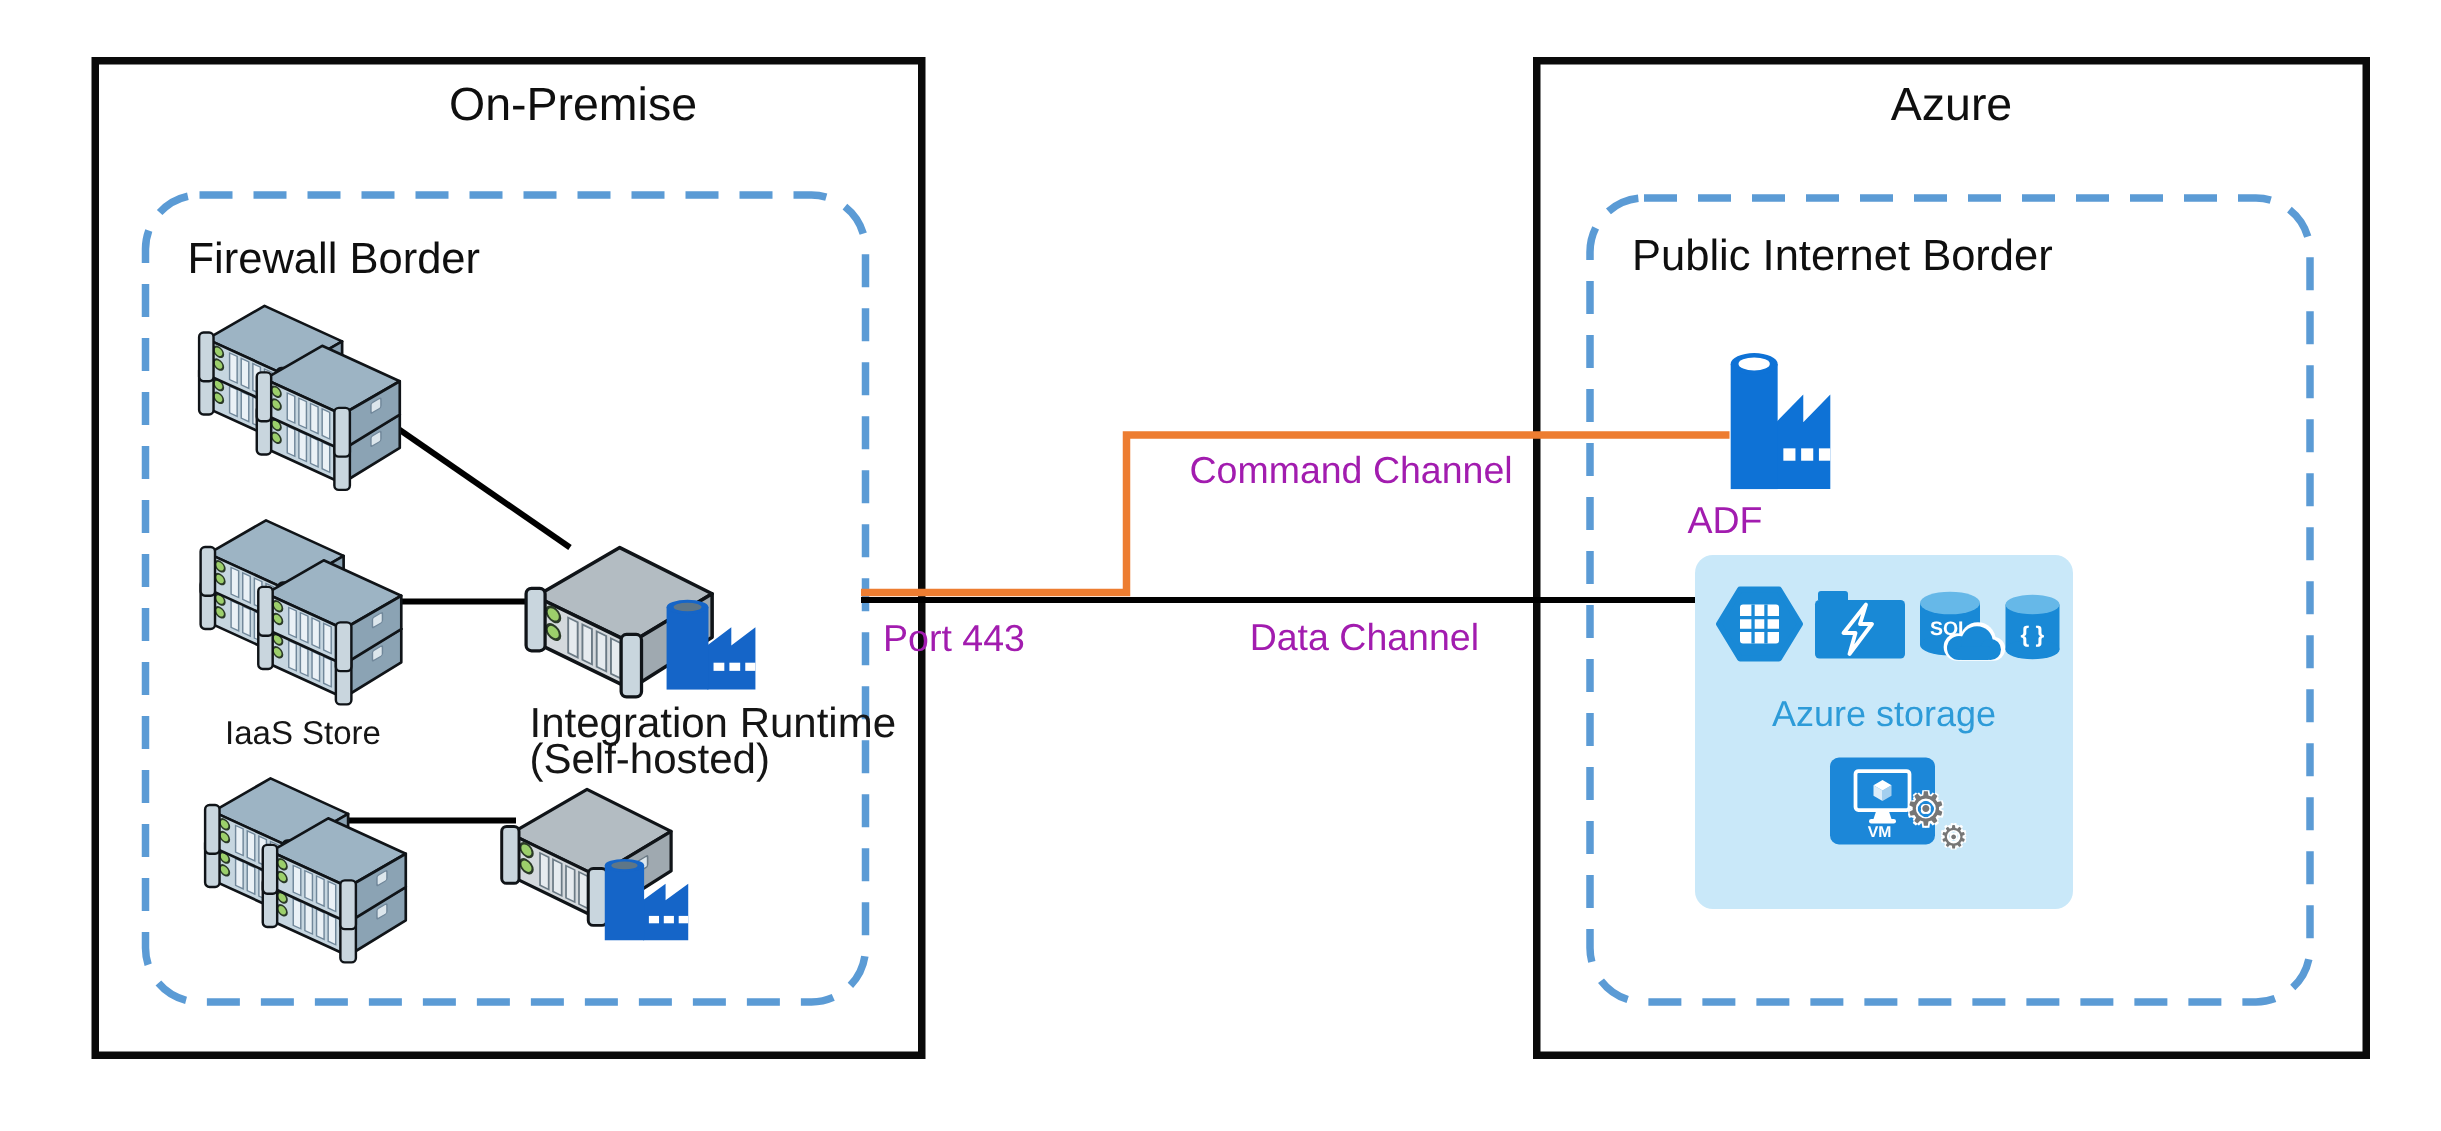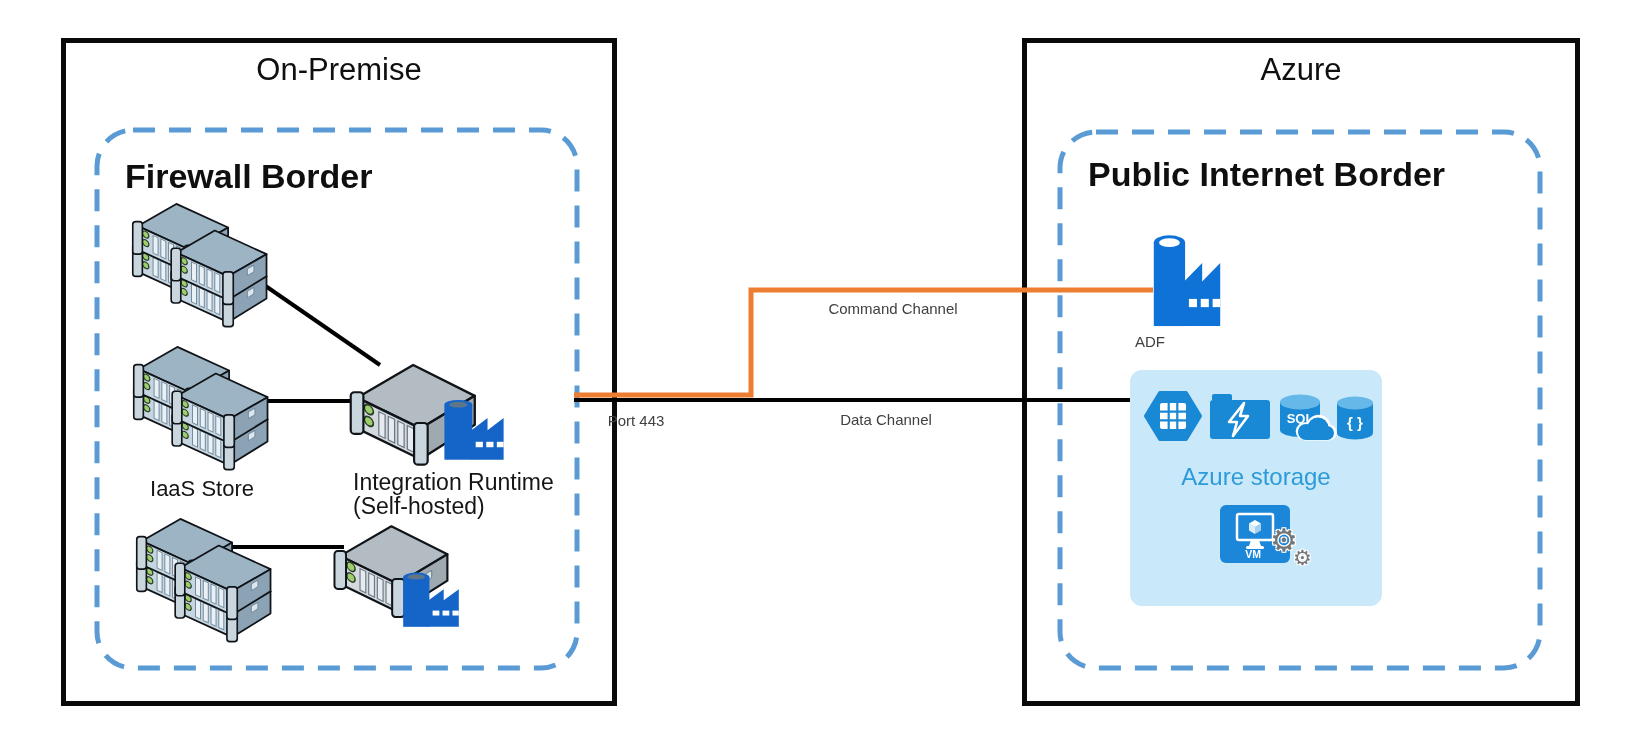--- a/index.html
+++ b/index.html
@@ -1,22 +1,22 @@
 <!DOCTYPE html>
 <html><head>
 <meta charset="utf-8">
 <style>
   html,body{margin:0;padding:0;background:#fff;}
   #canvas{position:relative;width:1627px;height:754px;background:#fff;overflow:hidden;
           font-family:"Liberation Sans",sans-serif;color:#111;}
   .abs{position:absolute;}
   .zone-box{position:absolute;border:5px solid #0a0a0a;background:transparent;box-sizing:border-box;}
   .zone-title{position:absolute;font-size:31px;color:#0f0f0f;text-align:center;white-space:nowrap;}
-  .dash-label{position:absolute;font-size:34px;color:#0f0f0f;white-space:nowrap;font-weight:bold;}
-  .conn-label{position:absolute;font-size:15px;color:#404040;text-align:center;white-space:nowrap;}
+  .dash-label{position:absolute;font-size:29px;color:#0f0f0f;white-space:nowrap;}
+  .conn-label{position:absolute;font-size:25px;color:#a21caf;text-align:center;white-space:nowrap;}
   .node-label{position:absolute;font-size:22px;color:#151515;white-space:nowrap;}
   .panel{position:absolute;left:1130px;top:370px;width:252px;height:236px;background:#C9E8F9;border-radius:12px;}
   .panel-label{position:absolute;left:0;width:100%;text-align:center;font-size:24px;color:#2D9BD8;white-space:nowrap;}
   svg{overflow:visible;display:block;}
   .gear{position:absolute;color:#767676;font-family:"DejaVu Sans",sans-serif;line-height:1;
         text-shadow:-1px -1px 0 #fff,1px -1px 0 #fff,-1px 1px 0 #fff,1px 1px 0 #fff;}
   .gear.big{font-size:31px;}
   .gear.small{font-size:21px;}
   .srv-text{font-family:"Liberation Sans",sans-serif;}
 </style>
@@ -89,21 +89,21 @@
       <g id="cloudshape">
         <circle cx="12" cy="14" r="8"></circle>
         <circle cx="24" cy="10" r="10.5"></circle>
         <circle cx="33" cy="15" r="7"></circle>
         <rect x="10" y="13" width="25" height="9" rx="4"></rect>
       </g>
     </defs>
   </svg>
 
   <div class="zone-box" style="left:61px;top:38px;width:556px;height:668px;"></div>
-  <div class="zone-title" style="left:61px;top:52px;width:556px;">On-Premise</div>
+  <div class="zone-title" style="left:61px;top:52px;width:556px;padding-left:43px;">On-Premise</div>
 
   <svg class="abs" style="left:92px;top:125px;" width="490" height="548">
     <rect x="5" y="5" width="480" height="538" rx="36" fill="none" stroke="#5B9BD5" stroke-width="5" stroke-dasharray="22 14"></rect>
   </svg>
   <div class="dash-label" style="left:125px;top:157px;">Firewall Border</div>
 
   <div class="zone-box" style="left:1022px;top:38px;width:558px;height:668px;"></div>
   <div class="zone-title" style="left:1022px;top:52px;width:558px;">Azure</div>
 
   <svg class="abs" style="left:1055px;top:127px;" width="490" height="546">
@@ -130,35 +130,35 @@
   </svg>
 
   <div class="node-label" style="left:127px;top:476px;width:150px;text-align:center;">IaaS Store</div>
 
   <svg class="abs" style="left:348px;top:356px;" width="134" viewBox="0 0 148 122">
     <use href="#srv-big"></use>
   </svg>
   <svg class="abs" style="left:441px;top:397px;" width="66" height="64" viewBox="0 0 78 100" preserveAspectRatio="none">
     <use href="#factory"></use>
   </svg>
-  <div class="node-label" style="left:353px;top:470px;font-size:23px;line-height:24px;">
+  <div class="node-label" style="left:353px;top:470px;font-size:28px;line-height:24px;">
     <div>Integration Runtime</div>
     <div>(Self-hosted)</div>
   </div>
 
   <svg class="abs" style="left:332px;top:518px;" width="122" viewBox="0 0 148 122">
     <use href="#srv-big"></use>
   </svg>
   <svg class="abs" style="left:400px;top:570px;" width="62" height="58" viewBox="0 0 78 100" preserveAspectRatio="none">
     <use href="#factory"></use>
   </svg>
 
   <div class="conn-label" style="left:586px;top:412px;width:100px;">Port 443</div>
   <div class="conn-label" style="left:793px;top:300px;width:200px;">Command Channel</div>
-  <div class="conn-label" style="left:786px;top:411px;width:200px;">Data Channel</div>
+  <div class="conn-label" style="left:786px;top:411px;width:200px;text-align:right;">Data Channel</div>
 
   <svg class="abs" style="left:1150px;top:231px;--fb:#0E72D6;--ftop:#ffffff;" width="74" height="97" viewBox="0 0 78 100" preserveAspectRatio="none">
     <use href="#factory"></use>
   </svg>
   <div class="conn-label" style="left:1100px;top:333px;width:100px;">ADF</div>
 
   <div class="panel">
 
     <svg class="abs" style="left:14px;top:20px;" width="58" height="52" viewBox="0 0 58 52">
       <polygon points="2,26 16,3 42,3 56,26 42,49 16,49" fill="#1989D6" stroke="#1989D6" stroke-width="4" stroke-linejoin="round"></polygon>

